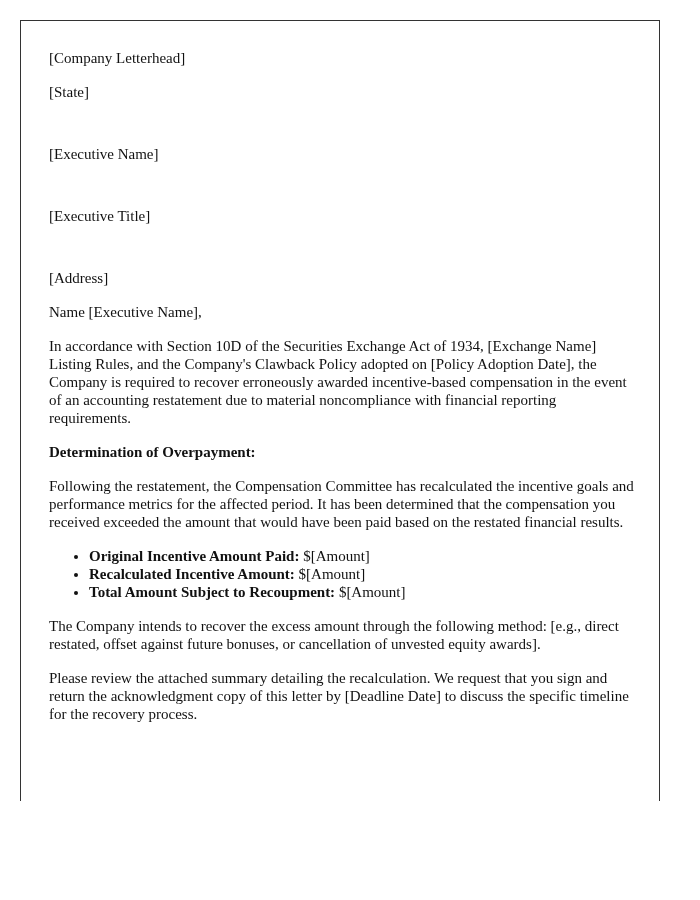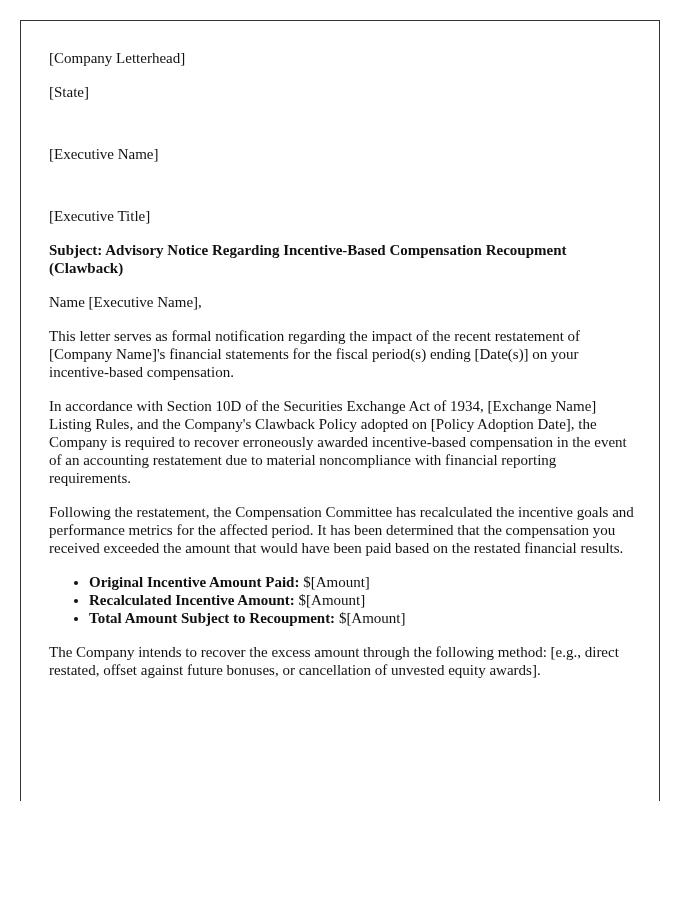--- a/index.html
+++ b/index.html
@@ -64,43 +64,44 @@
 <div class="frame">
   <div class="letter">
 
     <p>[Company Letterhead]</p>
 
     <p>[State]</p>
 
     <p>
       <span class="block-line">[Executive Name]</span>
       <span class="block-line">[Executive Title]</span>
+      <span class="block-line">[Address]</span>
     </p>
 
-    <p class="bold">Subject: Advisory Notice Regarding Incentive-Based Compensation Recoupment (Clawback)</p>
 
     <p>Name [Executive Name],</p>
 
-    <p>This letter serves as formal notification regarding the impact of the recent restatement of [Company Name]'s financial statements for the fiscal period(s) ending [Date(s)] on your incentive-based compensation.</p>
 
     <p>In accordance with Section 10D of the Securities Exchange Act of 1934, [Exchange Name] Listing Rules, and the Company's Clawback Policy adopted on [Policy Adoption Date], the Company is required to recover erroneously awarded incentive-based compensation in the event of an accounting restatement due to material noncompliance with financial reporting requirements.</p>
 
+    <p class="bold">Determination of Overpayment:</p>
 
     <p>Following the restatement, the Compensation Committee has recalculated the incentive goals and performance metrics for the affected period. It has been determined that the compensation you received exceeded the amount that would have been paid based on the restated financial results.</p>
 
     <ul class="amounts">
       <li>
         <span class="label">Original Incentive Amount Paid:</span><span> $[Amount]</span>
       </li>
       <li>
         <span class="label">Recalculated Incentive Amount:</span><span> $[Amount]</span>
       </li>
       <li>
         <span class="label">Total Amount Subject to Recoupment:</span><span> $[Amount]</span>
       </li>
     </ul>
 
 
     <p>The Company intends to recover the excess amount through the following method: [e.g., direct restated, offset against future bonuses, or cancellation of unvested equity awards].</p>
 
+    <p>Please review the attached summary detailing the recalculation. We request that you sign and return the acknowledgment copy of this letter by [Deadline Date] to discuss the specific timeline for the recovery process.</p>
 
   </div>
 </div>
 
 </body></html>

